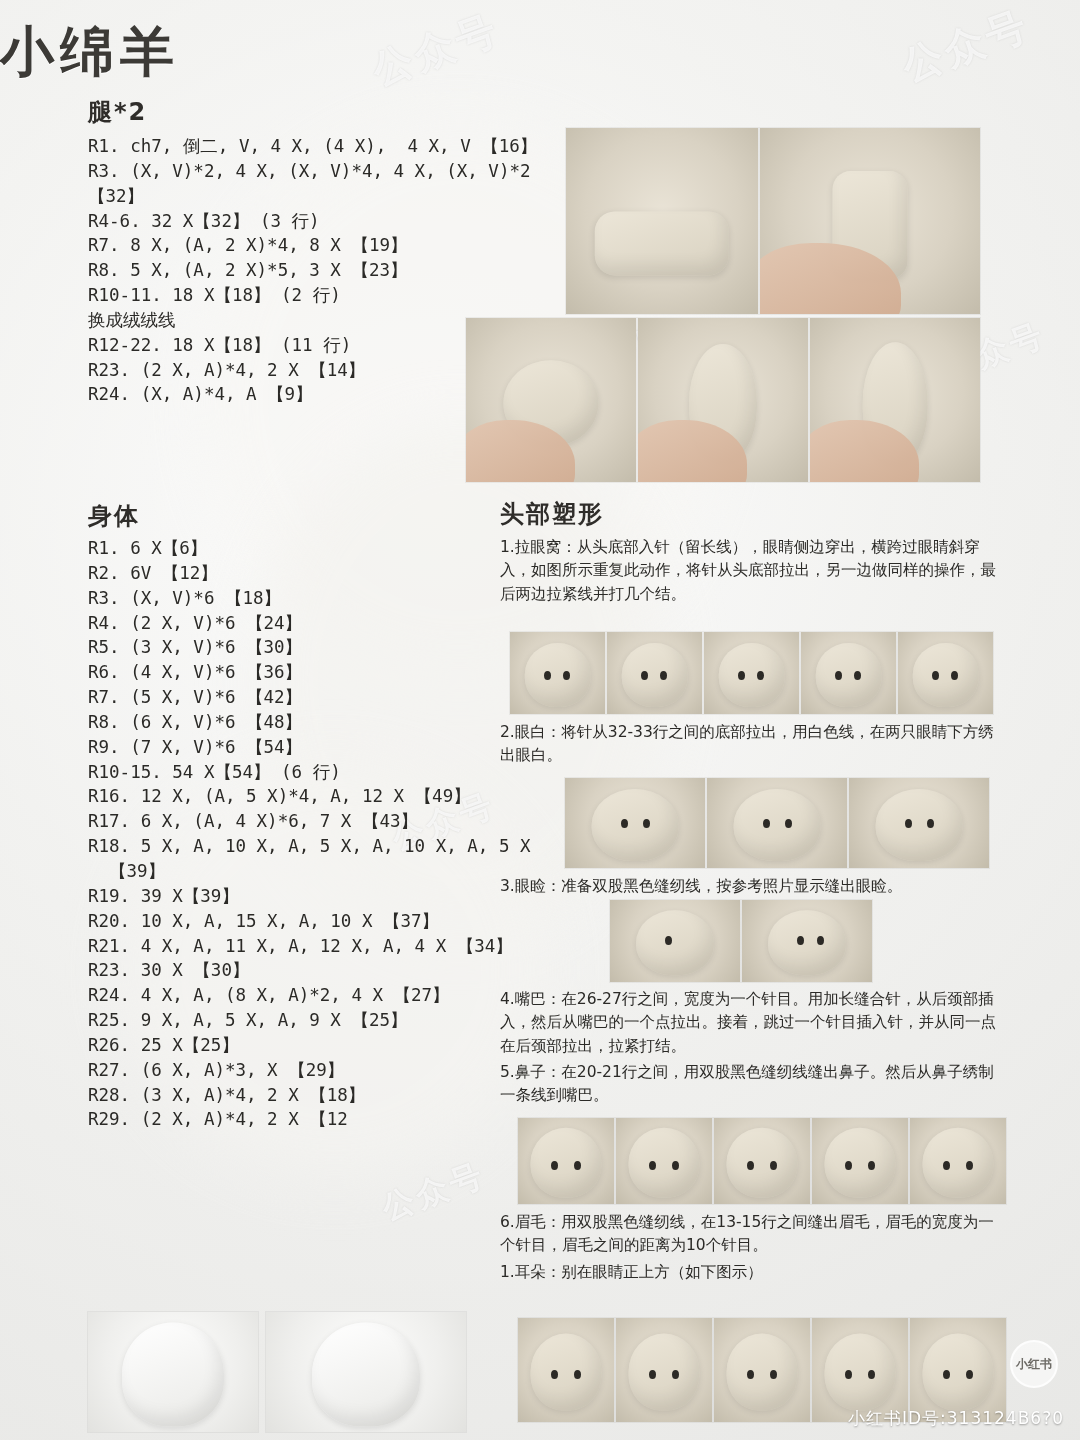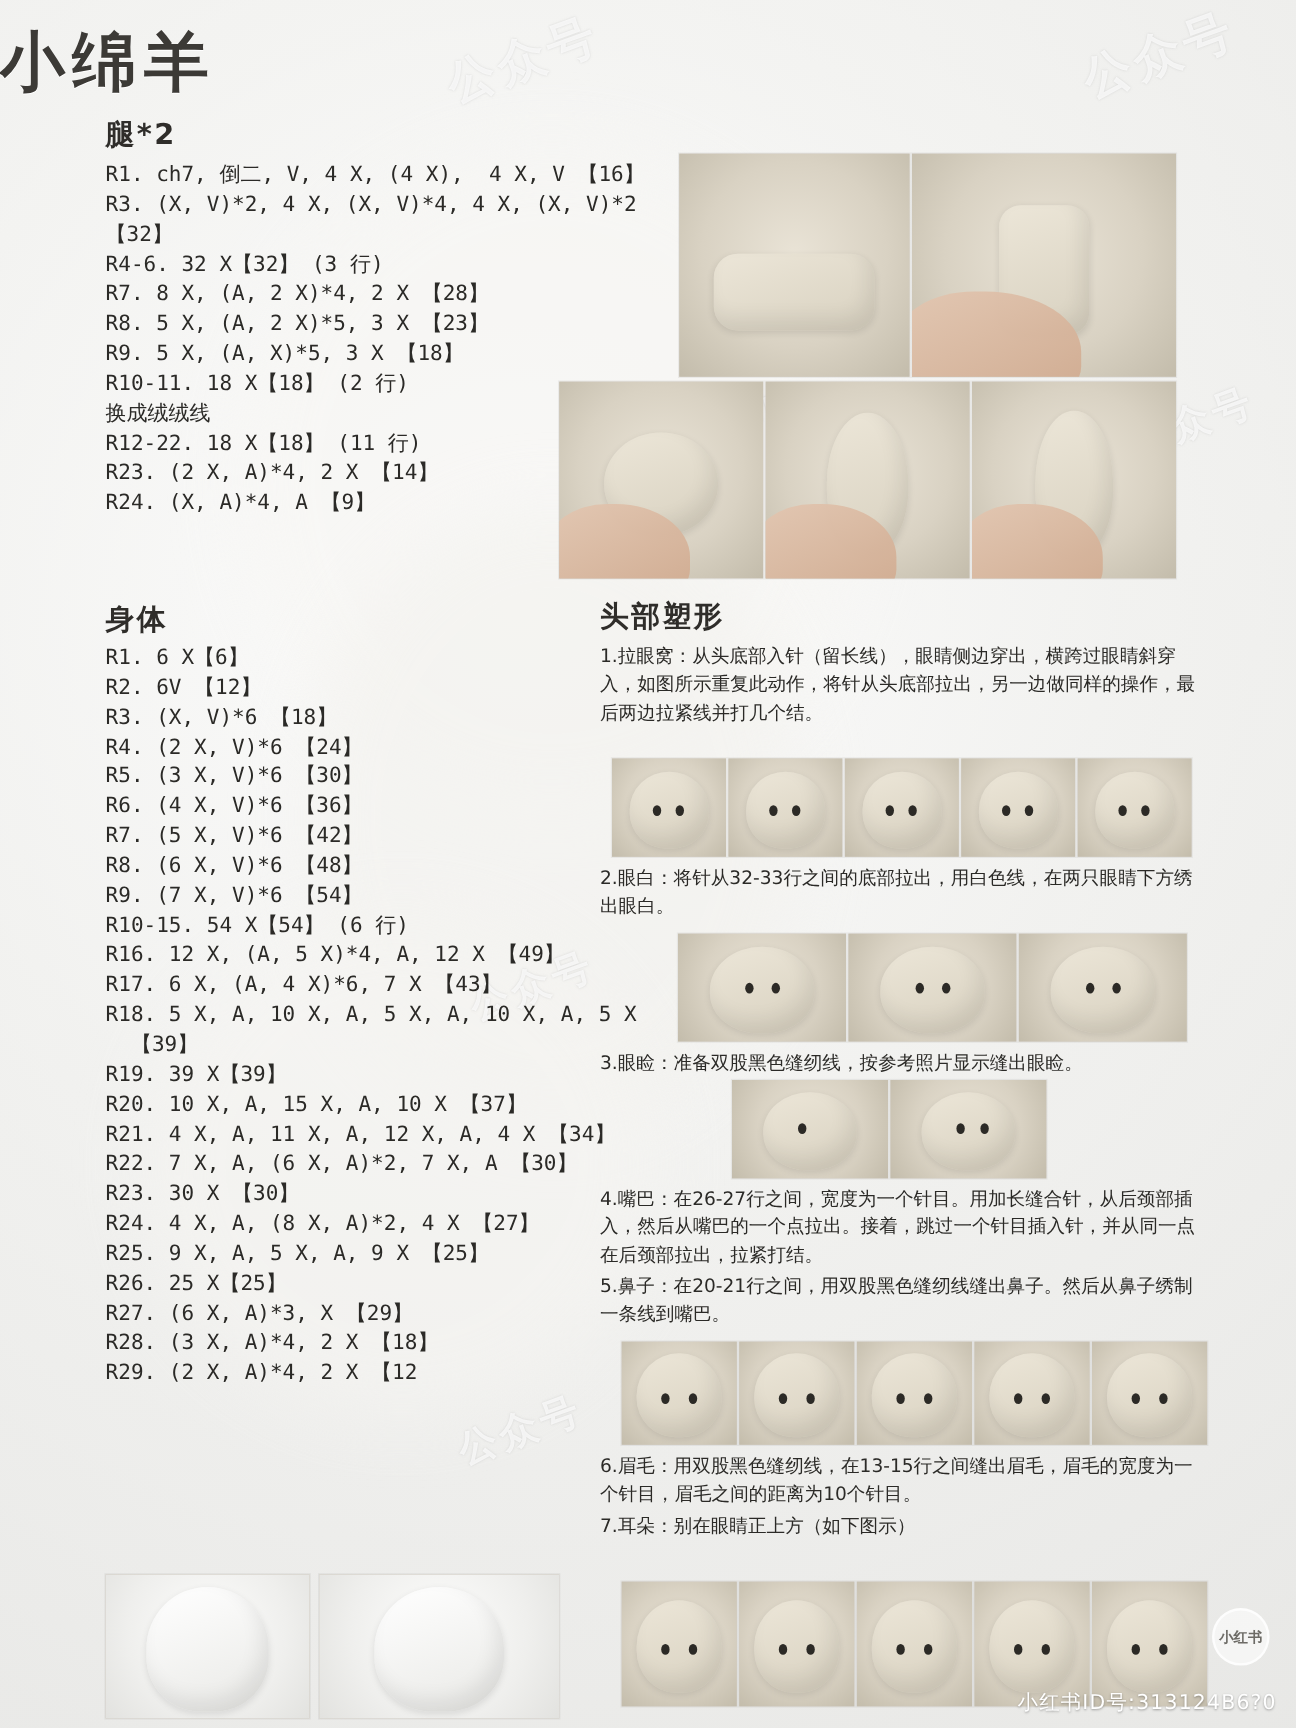--- a/index.html
+++ b/index.html
@@ -118,23 +118,22 @@
   <div class="watermark wm-small" style="left:520px;top:340px;transform:rotate(-18deg);">钩织图解图</div>
   <div class="watermark wm-mid" style="left:940px;top:330px;">公众号</div>
   <div class="watermark wm-mid" style="left:390px;top:800px;">公众号</div>
 
   <div class="col-left">
     <div class="section-head">腿*2</div>
     <div class="legs-list">
       <div class="rowline">R1. ch7, 倒二, V, 4 X, (4 X),  4 X, V 【16】</div>
       <div class="rowline">R3. (X, V)*2, 4 X, (X, V)*4, 4 X, (X, V)*2 【32】</div>
       <div class="rowline">R4-6. 32 X【32】 (3 行)</div>
-      <div class="rowline">R7. 8 X, (A, 2 X)*4, 2 X 【28】</div>
+      <div class="rowline">R7. 8 X, (A, 2 X)*4, 8 X 【19】</div>
       <div class="rowline">R8. 5 X, (A, 2 X)*5, 3 X 【23】</div>
-      <div class="rowline">R9. 5 X, (A, X)*5, 3 X 【18】</div>
       <div class="rowline">R10-11. 18 X【18】 (2 行)</div>
       <div class="rowline">换成绒绒线</div>
       <div class="rowline">R12-22. 18 X【18】 (11 行)</div>
       <div class="rowline">R23. (2 X, A)*4, 2 X 【14】</div>
       <div class="rowline">R24. (X, A)*4, A 【9】</div>
     </div>
   </div>
 
   <div class="col-left2">
     <div class="section-head">身体</div>
@@ -149,21 +148,20 @@
       <div class="rowline">R8. (6 X, V)*6 【48】</div>
       <div class="rowline">R9. (7 X, V)*6 【54】</div>
       <div class="rowline">R10-15. 54 X【54】 (6 行)</div>
       <div class="rowline">R16. 12 X, (A, 5 X)*4, A, 12 X 【49】</div>
       <div class="rowline">R17. 6 X, (A, 4 X)*6, 7 X 【43】</div>
       <div class="rowline">R18. 5 X, A, 10 X, A, 5 X, A, 10 X, A, 5 X</div>
       <div class="rowline">  【39】</div>
       <div class="rowline">R19. 39 X【39】</div>
       <div class="rowline">R20. 10 X, A, 15 X, A, 10 X 【37】</div>
       <div class="rowline">R21. 4 X, A, 11 X, A, 12 X, A, 4 X 【34】</div>
-      <div class="rowline">R22. 7 X, A, (6 X, A)*2, 7 X, A 【30】</div>
       <div class="rowline">R23. 30 X 【30】</div>
       <div class="rowline">R24. 4 X, A, (8 X, A)*2, 4 X 【27】</div>
       <div class="rowline">R25. 9 X, A, 5 X, A, 9 X 【25】</div>
       <div class="rowline">R26. 25 X【25】</div>
       <div class="rowline">R27. (6 X, A)*3, X 【29】</div>
       <div class="rowline">R28. (3 X, A)*4, 2 X 【18】</div>
       <div class="rowline">R29. (2 X, A)*4, 2 X 【12</div>
     </div>
   </div>
 
@@ -182,21 +180,21 @@
     <p>3.眼睑：准备双股黑色缝纫线，按参考照片显示缝出眼睑。</p>
   </div>
 
   <div style="position:absolute;left:500px;top:985px;width:500px;" class="head-steps">
     <p>4.嘴巴：在26-27行之间，宽度为一个针目。用加长缝合针，从后颈部插入，然后从嘴巴的一个点拉出。接着，跳过一个针目插入针，并从同一点在后颈部拉出，拉紧打结。</p>
     <p>5.鼻子：在20-21行之间，用双股黑色缝纫线缝出鼻子。然后从鼻子绣制一条线到嘴巴。</p>
   </div>
 
   <div style="position:absolute;left:500px;top:1208px;width:500px;" class="head-steps">
     <p>6.眉毛：用双股黑色缝纫线，在13-15行之间缝出眉毛，眉毛的宽度为一个针目，眉毛之间的距离为10个针目。</p>
-    <p>7.耳朵：别在眼睛正上方（如下图示）</p>
+    <p>1.耳朵：别在眼睛正上方（如下图示）</p>
   </div>
 
   <div class="photo" style="left:566px;top:128px;width:192px;height:186px;">
     <div class="inner"></div>
     <div class="blob" style="width:70%;height:34%;top:62%;border-radius:20px;"></div>
   </div>
   <div class="photo" style="left:760px;top:128px;width:220px;height:186px;">
     <div class="inner"></div>
     <div class="blob" style="width:34%;height:58%;border-radius:18px;"></div>
     <div class="hand"></div>

